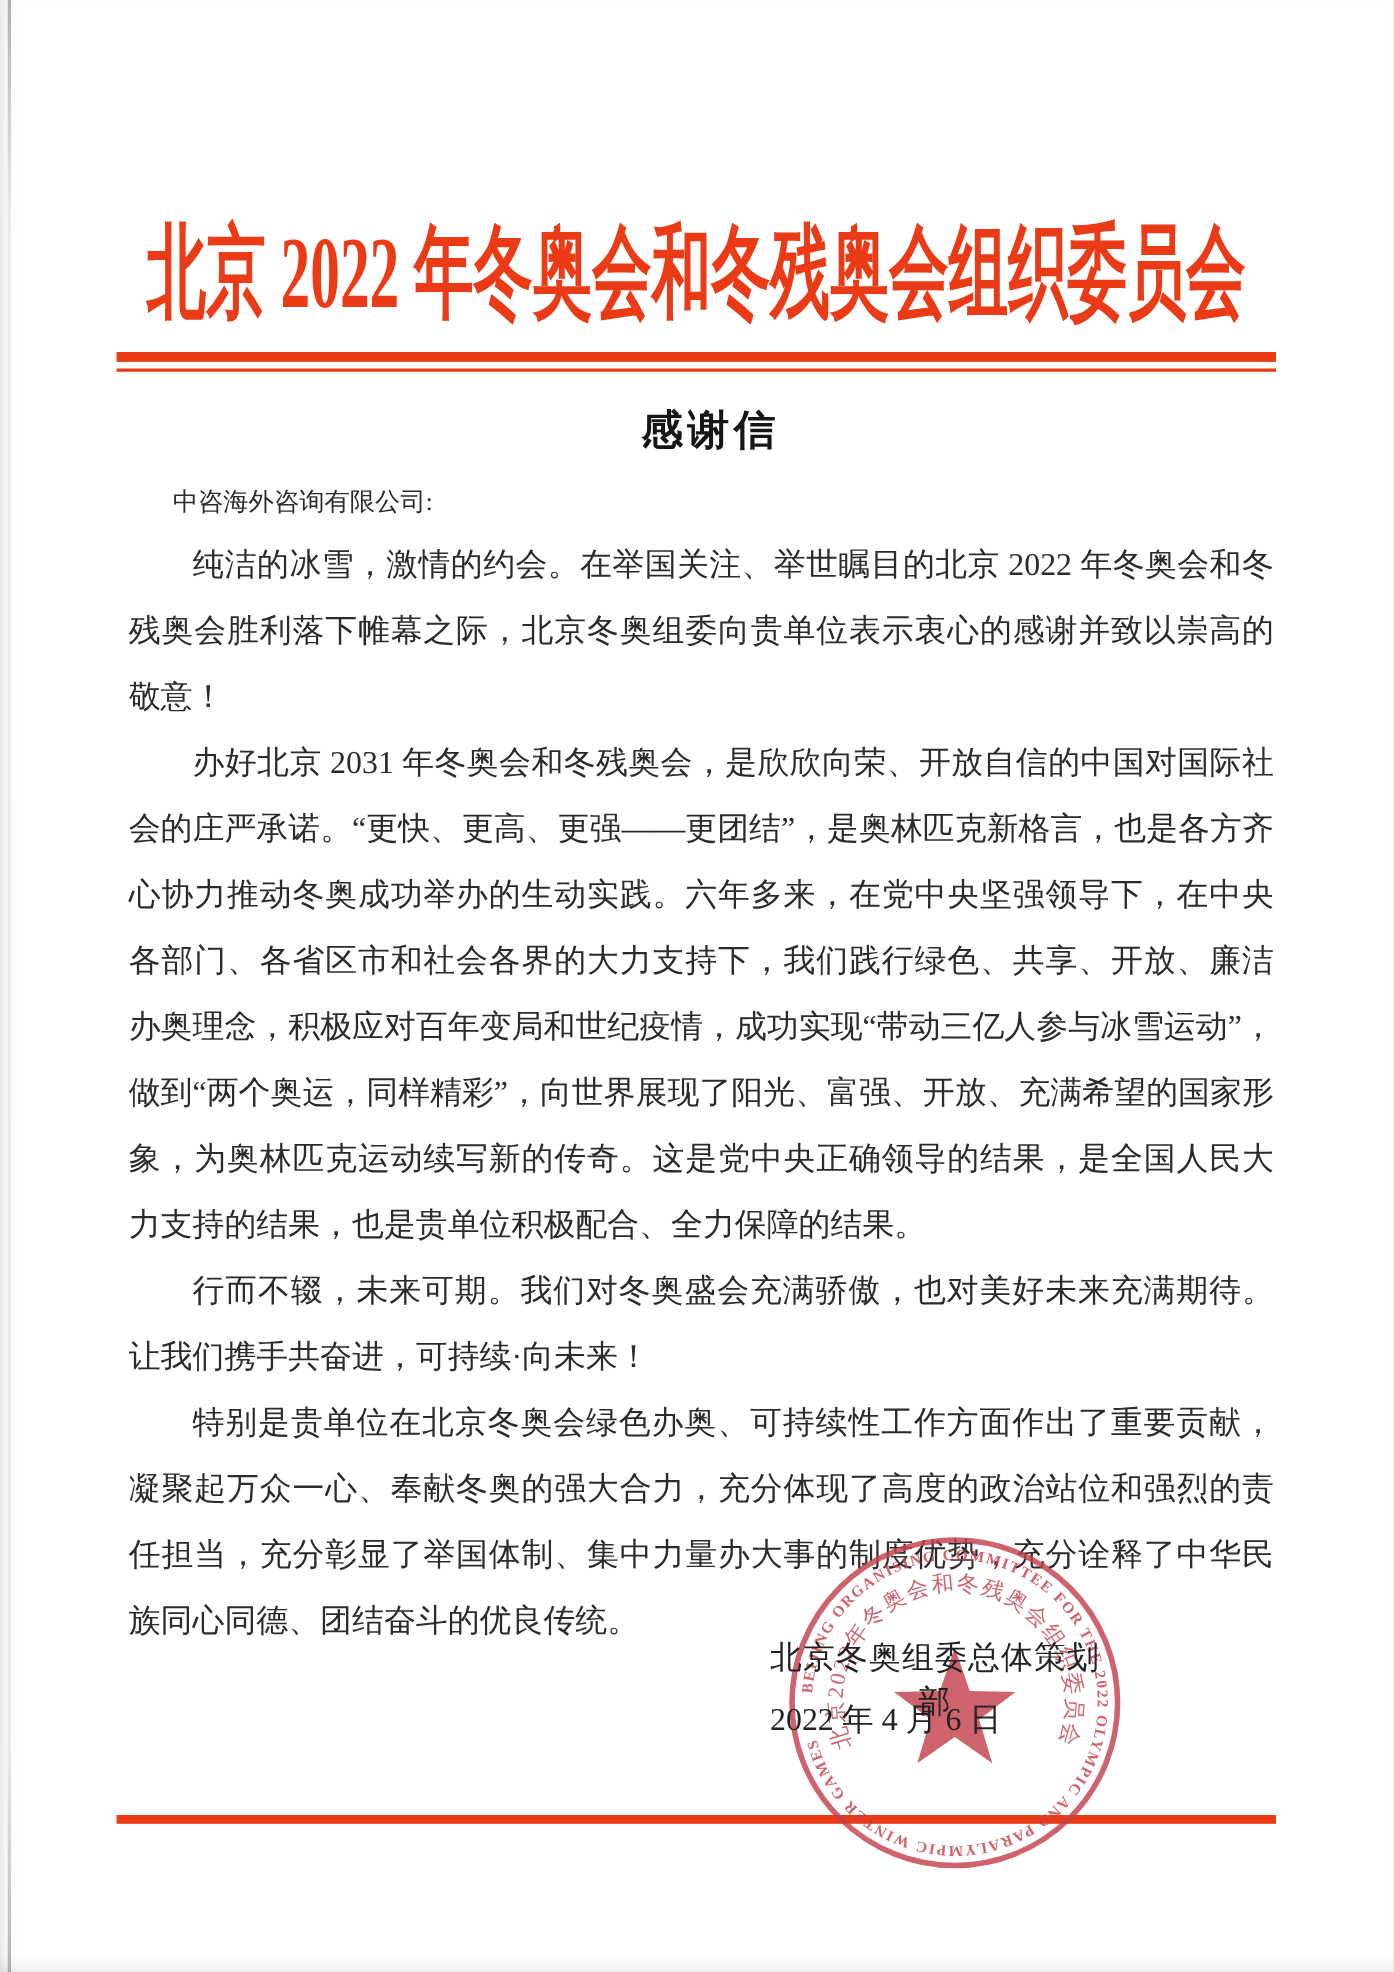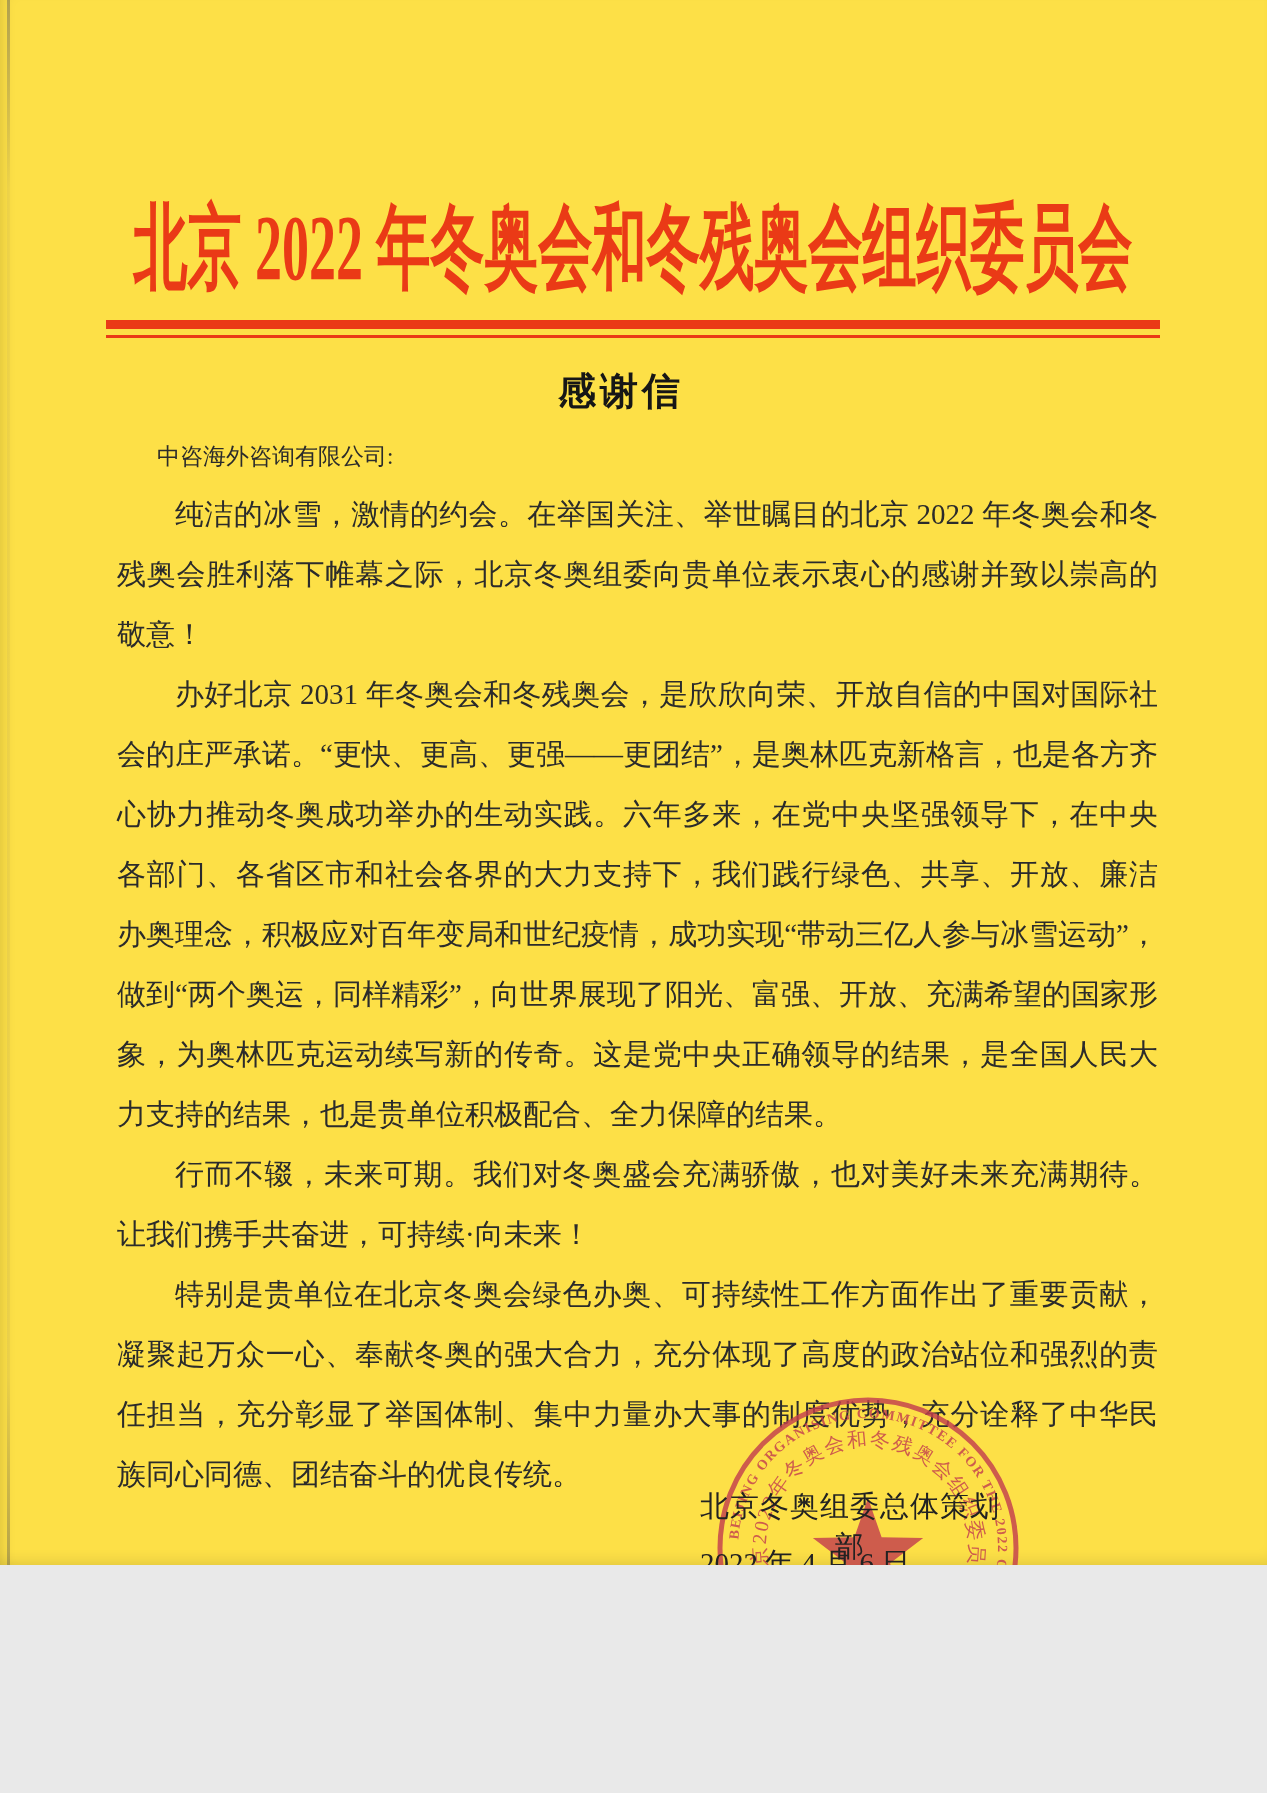--- a/index.html
+++ b/index.html
@@ -1,20 +1,20 @@
 <!DOCTYPE html>
 <html style="--accent: #ea3a16; --seal: #c4404e;"><head>
 <meta charset="utf-8">
 <style>
   html,body { margin:0; padding:0; background:#e9e9e9; }
   .page {
     position:relative;
-    width:1267px; height:1565px;
+    width:1267px; height:1793px;
     margin:0 auto;
-    background:#fde047;
+    background:#ffffff;
     font-family:"Liberation Serif","DejaVu Serif",serif;
     color:#2b2b2b;
     overflow:hidden;
     box-shadow: inset 14px 0 16px -13px rgba(0,0,0,0.14),
                 inset 0 -12px 16px -11px rgba(0,0,0,0.14);
   }
   .scan-edge-left {
     position:absolute; left:7px; top:0; width:3px; height:100%;
     background:linear-gradient(to bottom, rgba(90,90,90,.45), rgba(120,120,120,.08) 12%, rgba(120,120,120,.10) 88%, rgba(80,80,80,.40));
   }
@@ -24,21 +24,21 @@
     text-align:center; white-space:nowrap;
     font-size:54px; font-weight:bold;
     transform:scaleY(1.72); transform-origin:center;
     color:var(--accent);
   }
   .rule { position:absolute; left:106px; width:1054px; background:var(--accent); }
   .rule-thick  { top:320px; height:9px; }
   .rule-thin   { top:335px; height:3px; }
   .rule-bottom { top:1650px; height:8px; }
   .title {
-    position:absolute; left:93px; width:1056px; top:366px; margin:0;
+    position:absolute; left:118px; width:1056px; top:366px; margin:0;
     text-align:center;
     font-size:38px; font-weight:bold; letter-spacing:4px; color:#161616;
   }
   .addressee {
     position:absolute; left:117px; top:441px;
     font-size:23px; color:#2b2b2b;margin-left:40px;
   }
   .body-text {
     position:absolute; left:117px; top:484px; width:1041px;
     font-size:29px; line-height:60px;

